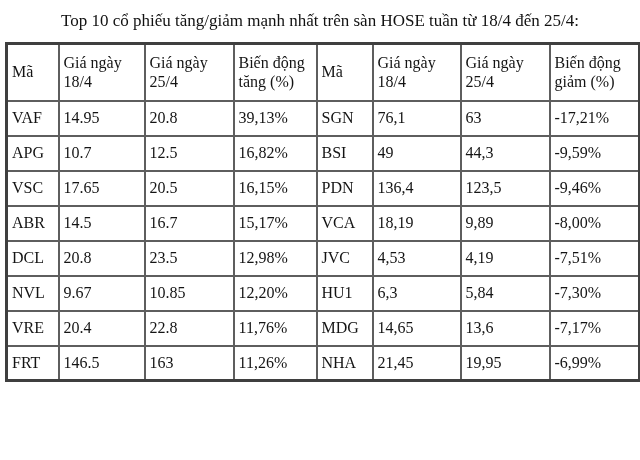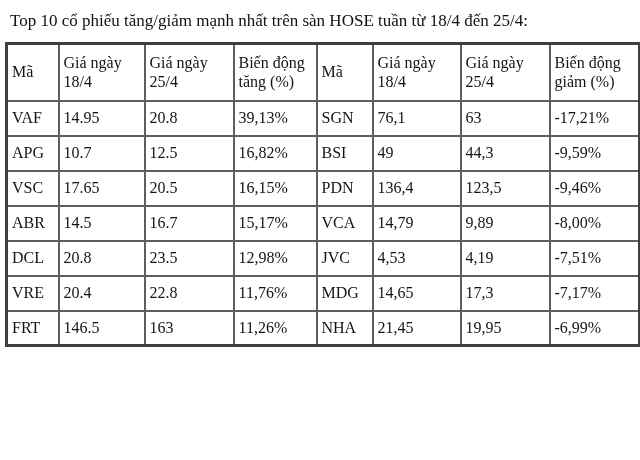--- a/index.html
+++ b/index.html
@@ -10,21 +10,21 @@
   }
   body {
     width: 640px;
     height: 460px;
     overflow: hidden;
     font-family: "Liberation Serif", "DejaVu Serif", serif;
     color: #1a1a1a;
   }
   .doc-title {
     margin: 11px 10px 0 10px;
-    text-align: left;
+    text-align: center;
     font-size: 17px;
     line-height: 1.2;
     white-space: nowrap;
     color: #111111;
   }
   table.stock-table {
     margin: 11px 16px 0 5px;
     width: 633px;
     border-collapse: collapse;
     table-layout: fixed;
@@ -104,42 +104,52 @@
       <td>136,4</td>
       <td>123,5</td>
       <td>-9,46%</td>
     </tr>
     <tr>
       <td>ABR</td>
       <td>14.5</td>
       <td>16.7</td>
       <td>15,17%</td>
       <td>VCA</td>
-      <td>14,79</td>
+      <td>18,19</td>
       <td>9,89</td>
       <td>-8,00%</td>
     </tr>
     <tr>
       <td>DCL</td>
       <td>20.8</td>
       <td>23.5</td>
       <td>12,98%</td>
       <td>JVC</td>
       <td>4,53</td>
       <td>4,19</td>
       <td>-7,51%</td>
     </tr>
     <tr>
+      <td>NVL</td>
+      <td>9.67</td>
+      <td>10.85</td>
+      <td>12,20%</td>
+      <td>HU1</td>
+      <td>6,3</td>
+      <td>5,84</td>
+      <td>-7,30%</td>
+    </tr>
+    <tr>
       <td>VRE</td>
       <td>20.4</td>
       <td>22.8</td>
       <td>11,76%</td>
       <td>MDG</td>
       <td>14,65</td>
-      <td>17,3</td>
+      <td>13,6</td>
       <td>-7,17%</td>
     </tr>
     <tr>
       <td>FRT</td>
       <td>146.5</td>
       <td>163</td>
       <td>11,26%</td>
       <td>NHA</td>
       <td>21,45</td>
       <td>19,95</td>

